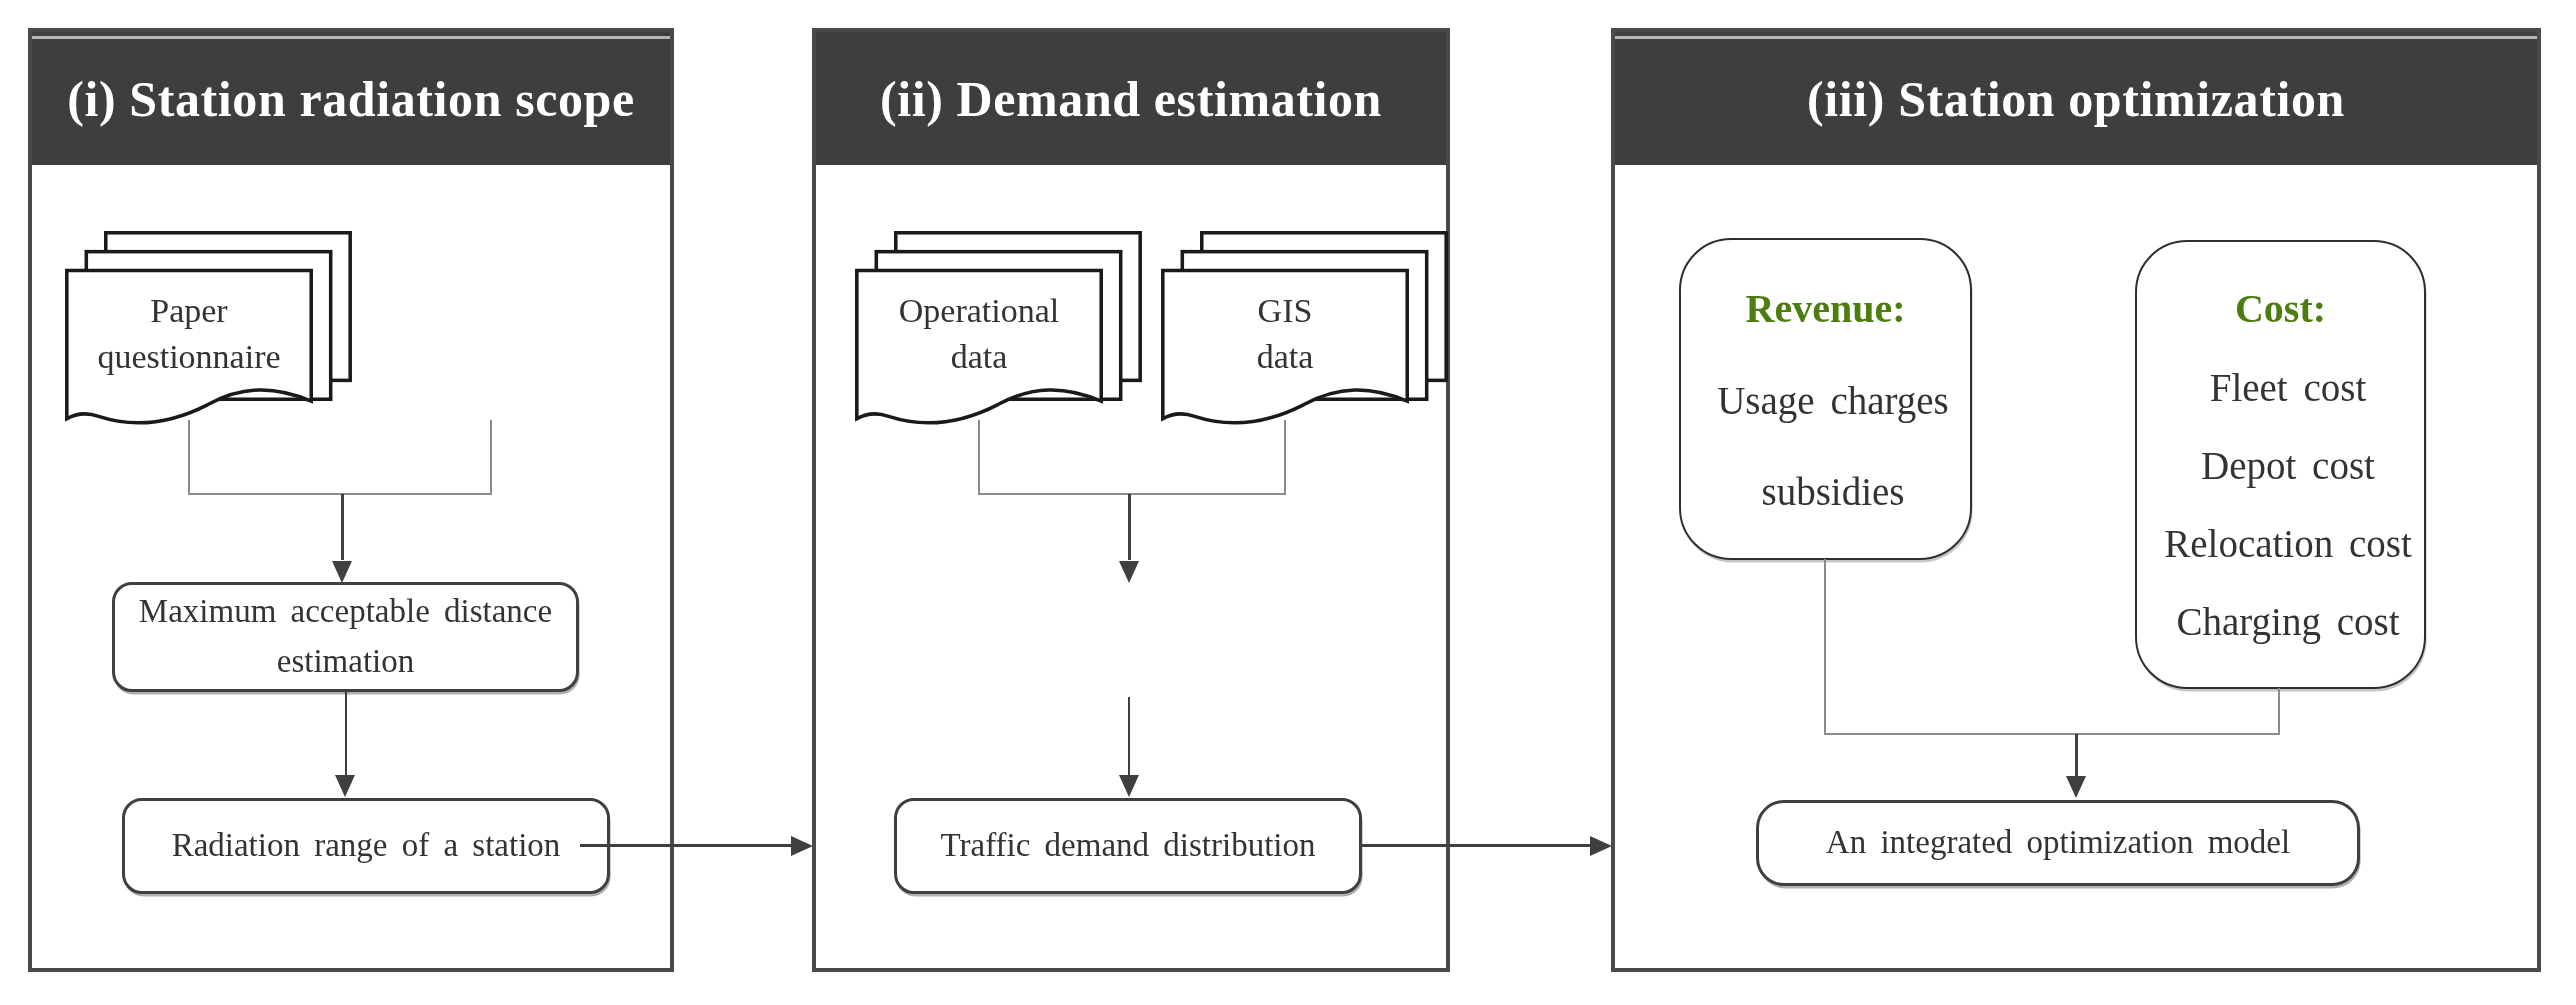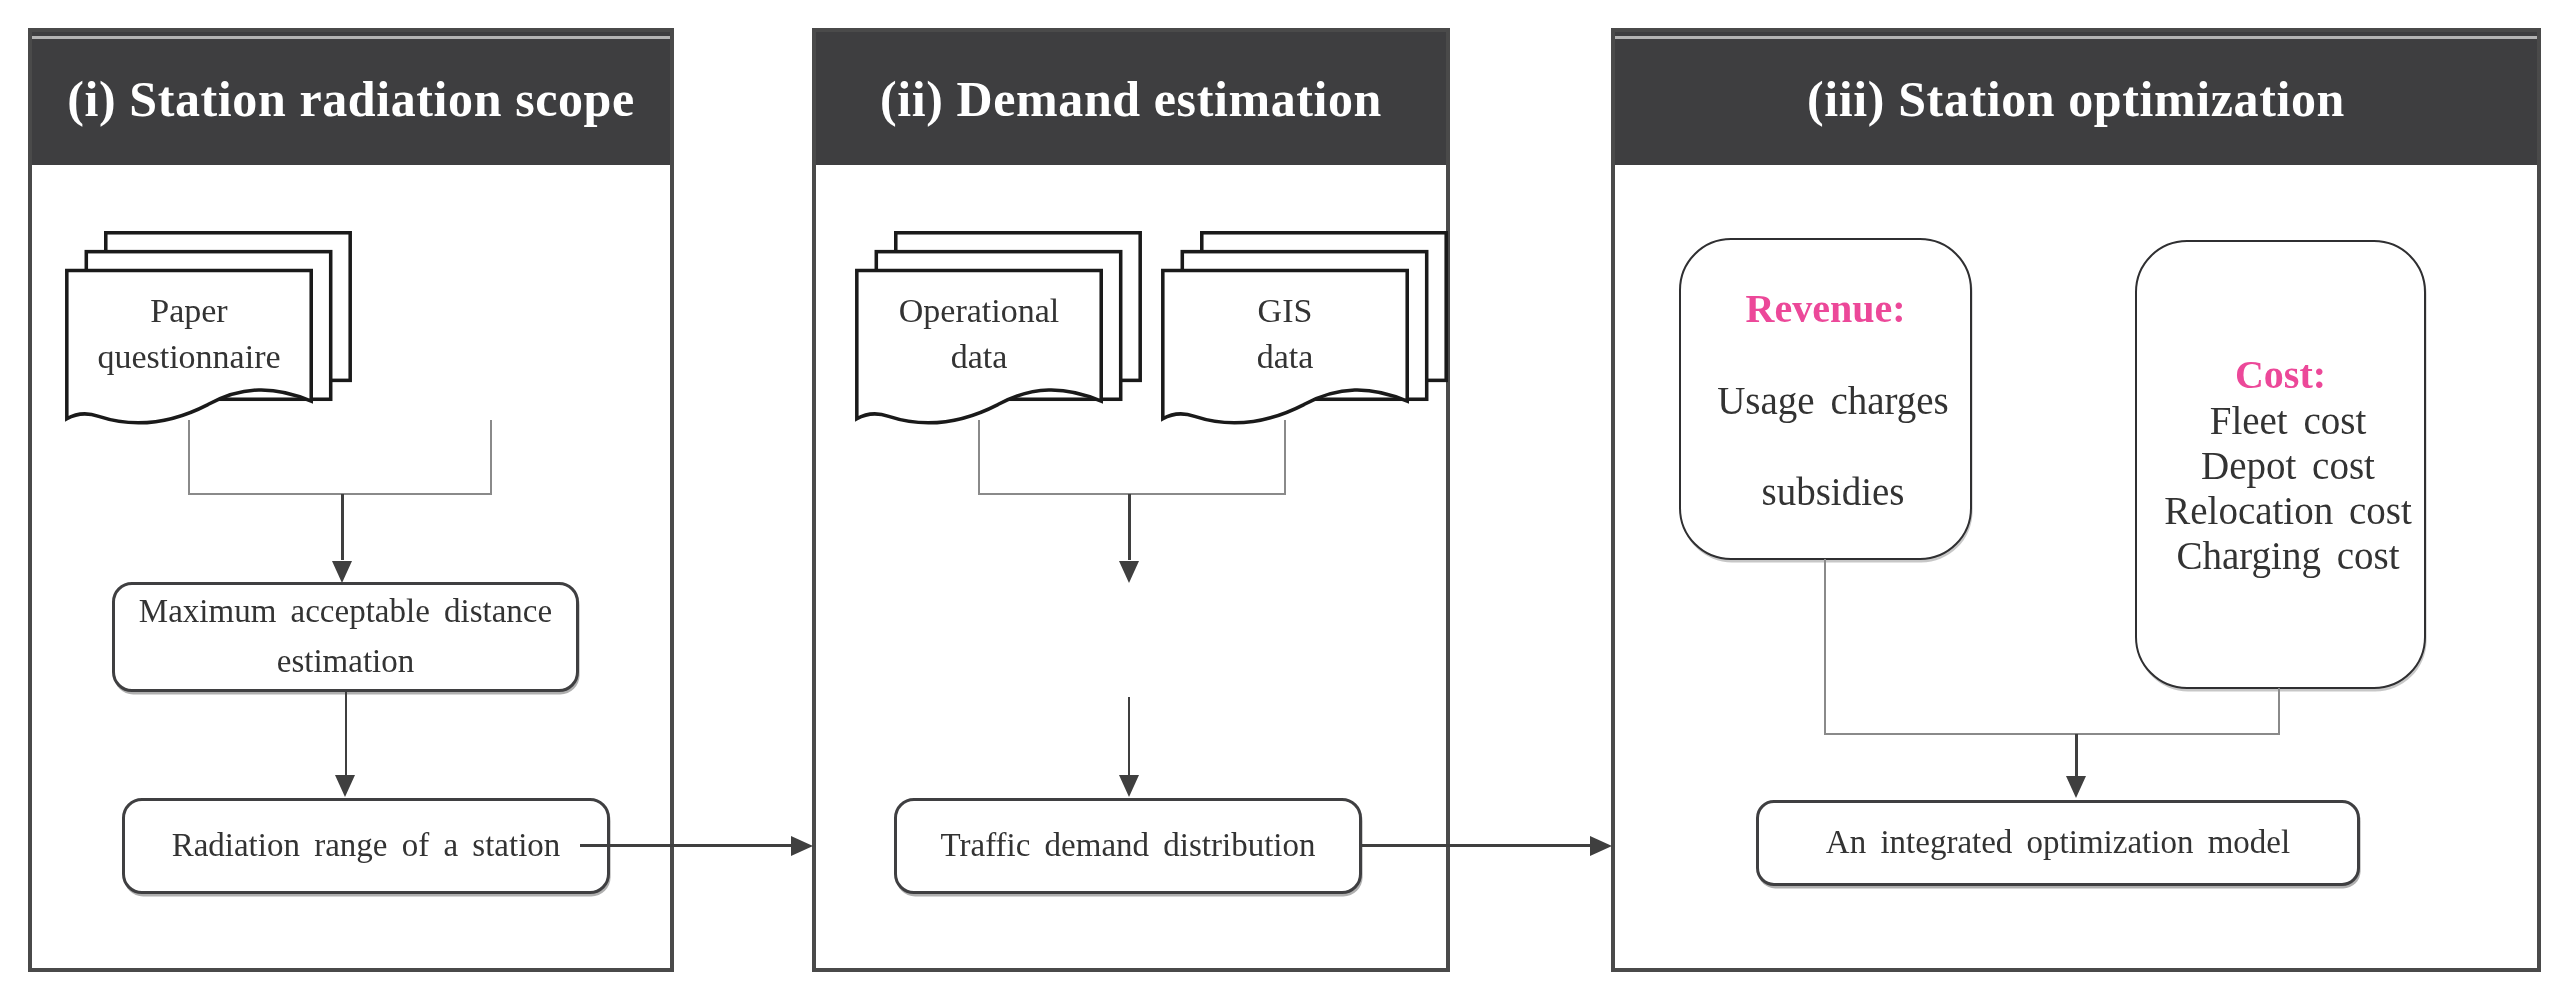--- a/index.html
+++ b/index.html
@@ -42,23 +42,23 @@
   
   .pbox{position:absolute;border:3px solid var(--box-border);border-radius:20px;background:#ffffff;
     box-shadow:1.2px 3px 0 -0.6px rgba(110,110,110,.55);
     display:flex;flex-direction:column;align-items:center;justify-content:center;row-gap:12px;
     font-size:33px;text-align:center;word-spacing:6px;line-height:1.15;}
 
   
   .card{position:absolute;border:2.4px solid #2f2f31;border-radius:52px;background:#ffffff;
     box-shadow:1.2px 3px 0 -0.6px rgba(130,130,130,.45);
     display:flex;flex-direction:column;align-items:center;justify-content:center;text-align:center;}
-  .card .card-heading{font-size:40px;font-weight:bold;color:#ec4899;font-family:Liberation Serif, serif;}
+  .card .card-heading{font-size:40px;font-weight:bold;color:#4d7c0f;font-family:Liberation Serif, serif;}
   .card-revenue{row-gap:46px;}
-  .card-cost{}
+  .card-cost{row-gap:33px;}
   .card .card-item{font-size:39px;word-spacing:6px;margin-left:15px;}
 </style>
 </head>
 <body>
 
 <div class="stage">
 
   <section class="panel" style="left:28px;top:28px;width:646px;height:944px">
     <header class="panel-header">
       <span class="strip"></span>
@@ -167,18 +167,18 @@
     <span class="card-item">Relocation cost</span>
     <span class="card-item">Charging cost</span>
   </div>
 
   <div class="line" style="left:1824px;top:559px;width:1.8px;height:175px"></div>
   <div class="line" style="left:2278px;top:688px;width:1.8px;height:47px"></div>
   <div class="line" style="left:1824px;top:733px;width:456px;height:1.8px"></div>
   <div class="dline" style="left:2075px;top:734px;width:3px;height:42px"></div>
   <div class="head-down" style="left:2066px;top:776px"></div>
 
-  <div class="pbox" style="left:1756px;top:800px;width:604px;height:86px;border-radius:18px">
+  <div class="pbox" style="left:1756px;top:800px;width:604px;height:86px;border-radius:28px">
     <span>An integrated optimization model</span>
   </div>
 
 </div>
 
 
 </body></html>

